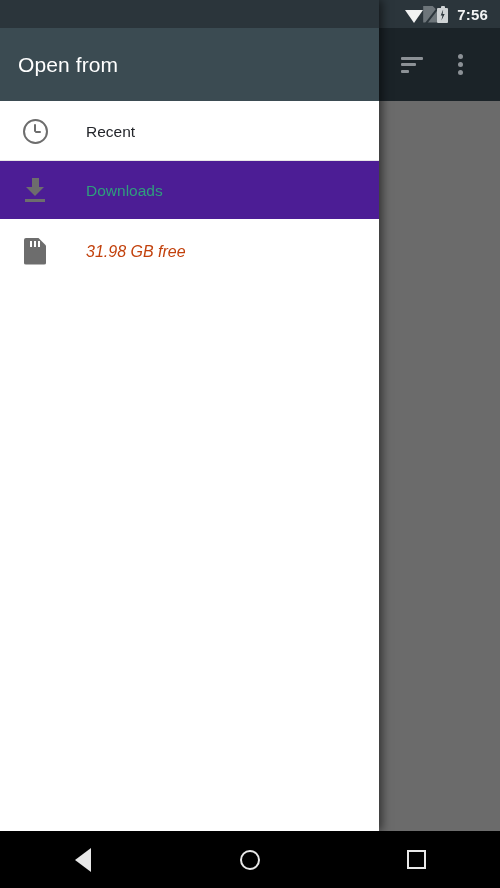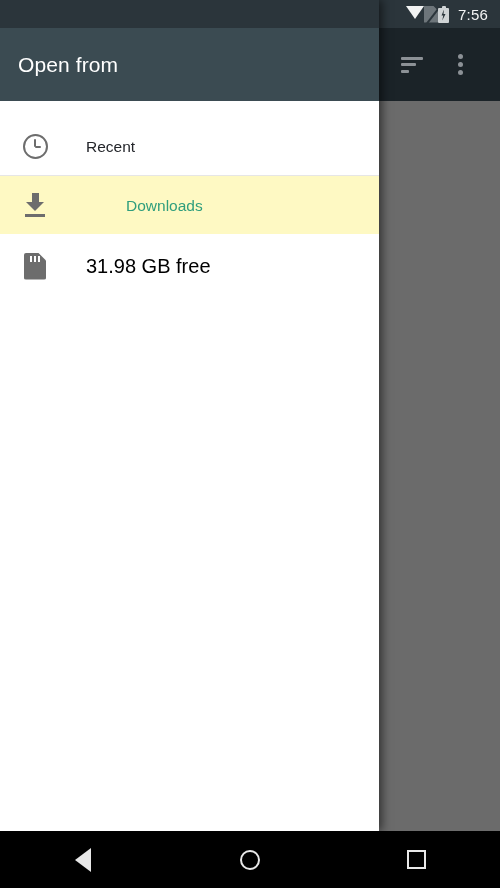--- a/index.html
+++ b/index.html
@@ -33,21 +33,22 @@
     height: 28px;
     background: #2b353b;
     display: flex;
     align-items: center;
     justify-content: flex-end;
     padding-right: 12px;
     box-sizing: border-box;
   }
   .sb-icons {
     display: flex;
-    align-items: flex-start;
+    align-items: flex-end;
+    font-weight: bold;
   }
   .sb-time {
     color: #f2f3f3;
     font-size: 15px;
     letter-spacing: 0.2px;
     margin-left: 9px;
   }
 
   .app-toolbar {
     position: absolute;
@@ -132,37 +133,36 @@
   }
   .drawer-title {
     color: #ffffff;
     font-size: 21px;
     font-weight: 400;
     letter-spacing: 0.1px;
   }
 
   .drawer-list {
     background: #ffffff;
-    padding-top: 16px;
+    padding-top: 1px;
   }
 
   .row {
     display: flex;
     align-items: center;
     height: 58px;
     padding-left: 18px;
     box-sizing: border-box;
   }
   .row.two-line {
     height: 64px;
     align-items: center;
   }
   .row.selected {
-    background: #fef9c3;
-    gap: 40px;
+    background: #4c1d95;
   }
   .row-divider {
     height: 1px;
     background: #e6e6e6;
     margin: 0;
   }
 
   .row-icon {
     width: 34px;
     min-width: 34px;
@@ -180,23 +180,24 @@
   }
   .row-label {
     font-size: 15.5px;
     color: #23252a;
     line-height: 21px;
   }
   .row-label.accent {
     color: #2f9e7d;
   }
   .row-sub {
-    font-size: 20px;
-    color: #000000;
+    font-size: 16px;
+    color: #c2410c;
     line-height: 21px;
+    font-style: italic;
   }
 
   
   .clock-icon {
     width: 25px;
     height: 25px;
     border: 2px solid #6d6d6d;
     border-radius: 50%;
     position: relative;
     box-sizing: border-box;

